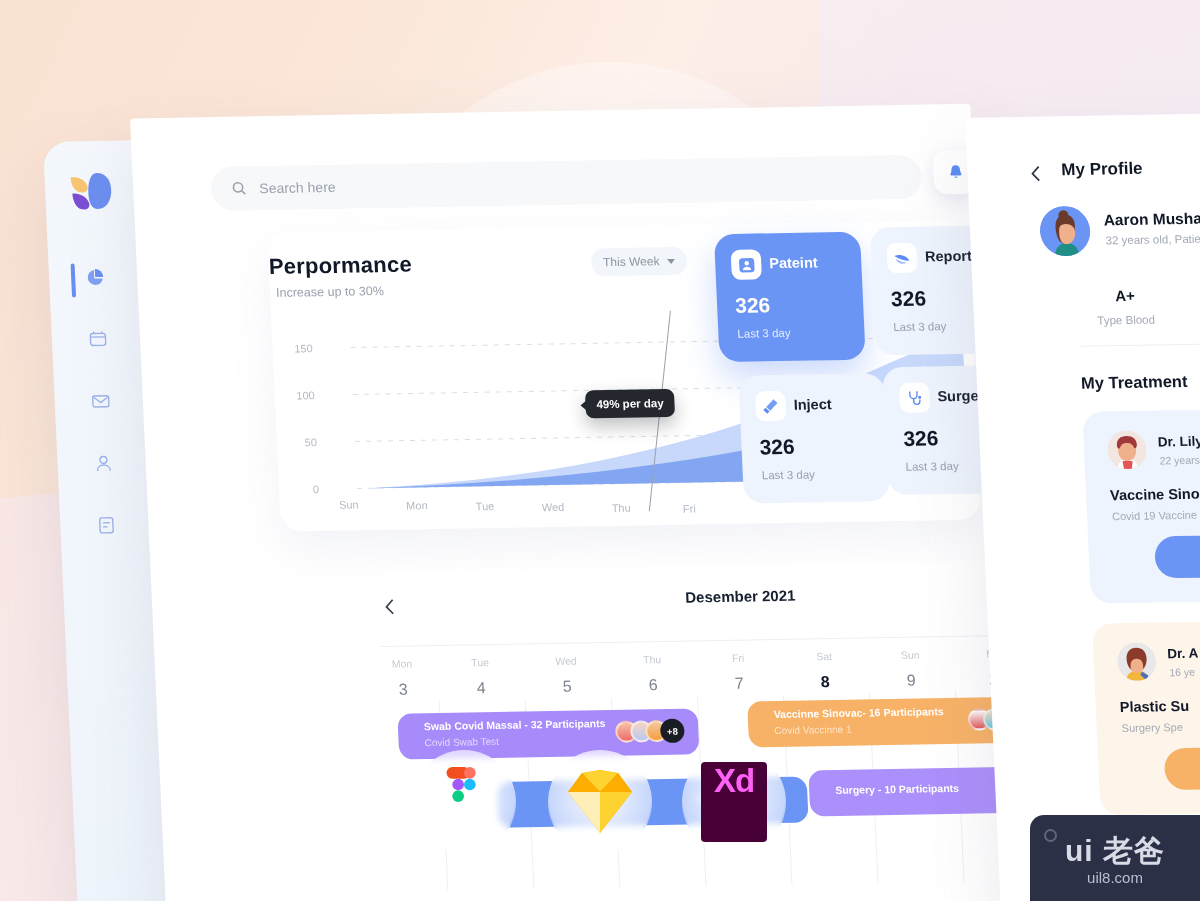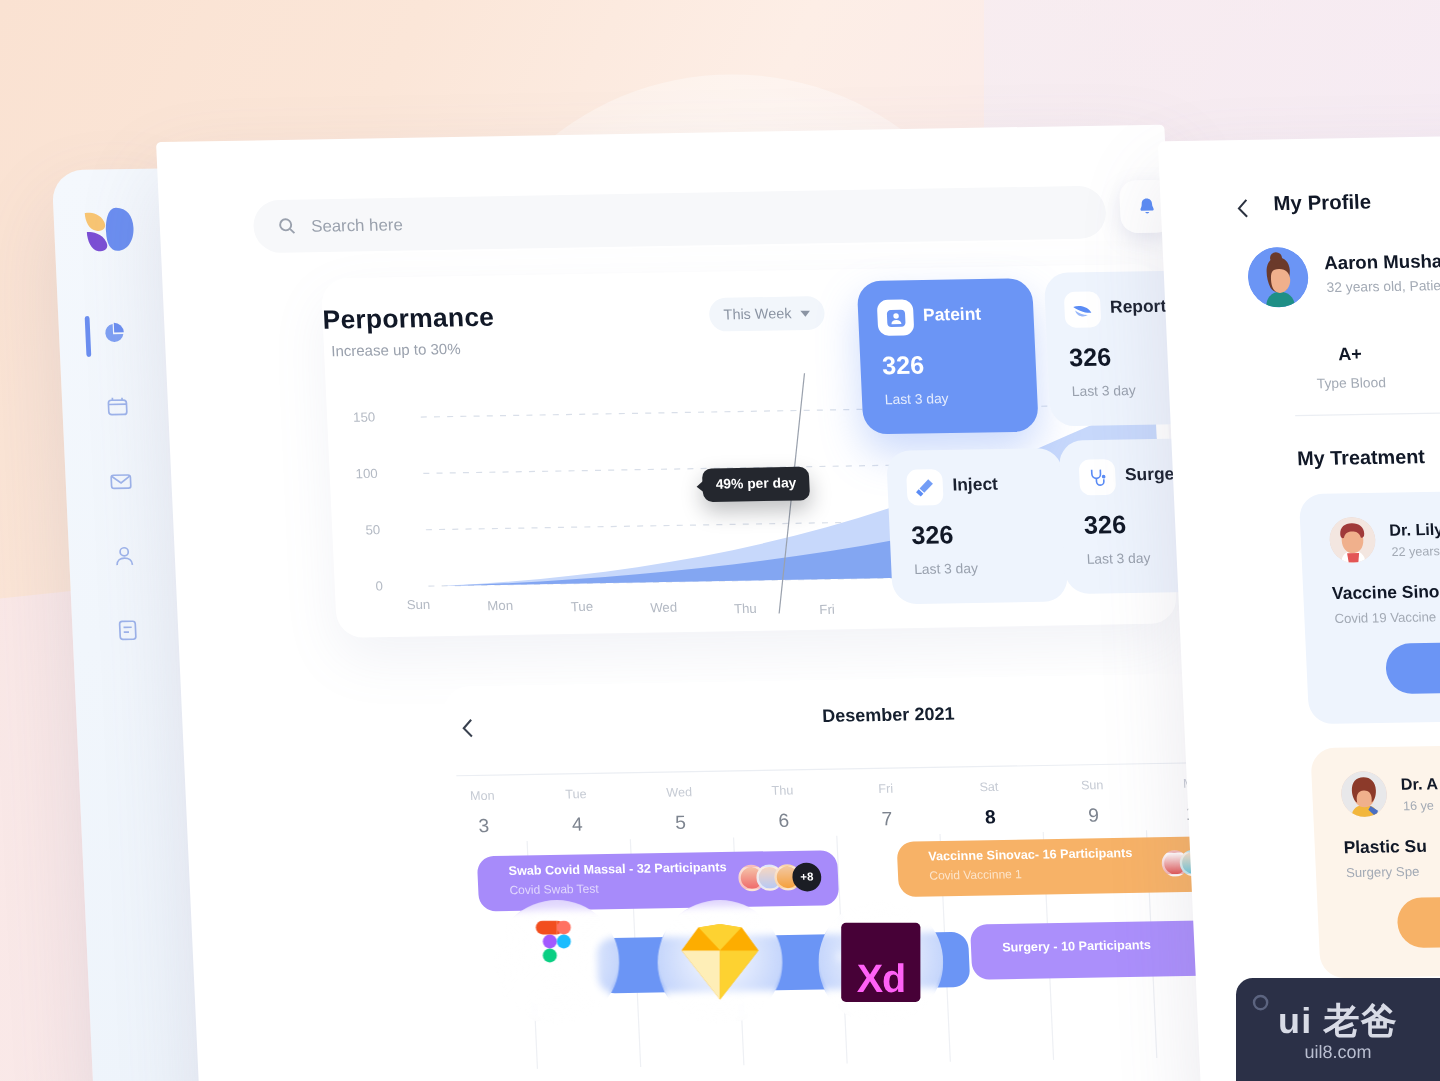--- a/index.html
+++ b/index.html
@@ -542,21 +542,21 @@
     <path d="M17 4 L35 1 L53 4 L67 23 L35 64 L3 23 Z" fill="#fdad00"></path>
     <path d="M17 4 L35 23 L53 4 L35 1 Z" fill="#fdd231"></path>
     <path d="M3 23 L17 4 L35 23 Z" fill="#fdad00"></path>
     <path d="M67 23 L53 4 L35 23 Z" fill="#fdad00"></path>
     <path d="M3 23 L35 23 L35 64 Z" fill="#feeeb7"></path>
     <path d="M67 23 L35 23 L35 64 Z" fill="#fdd231"></path>
   </svg>
 </div>
 
 <div class="toollogo" style="left:682px; top:750px">
-  <div style="width:66px;height:66px;border-radius:4px;background:#470137;display:flex;align-items:flex-end;justify-content:center;">
+  <div style="width:66px;height:80px;border-radius:4px;background:#470137;display:flex;align-items:flex-start;justify-content:center;">
     <span style="font-family:'Liberation Sans',sans-serif;font-size:33px;font-weight:bold;color:#ff61f6;letter-spacing:-1px;">Xd</span>
   </div>
 </div>
 
 <div id="wm">
   <div id="wm-dot"></div>
   <div id="wm-main">ui 老爸</div>
   <div id="wm-sub">uil8.com</div>
 </div>
 

